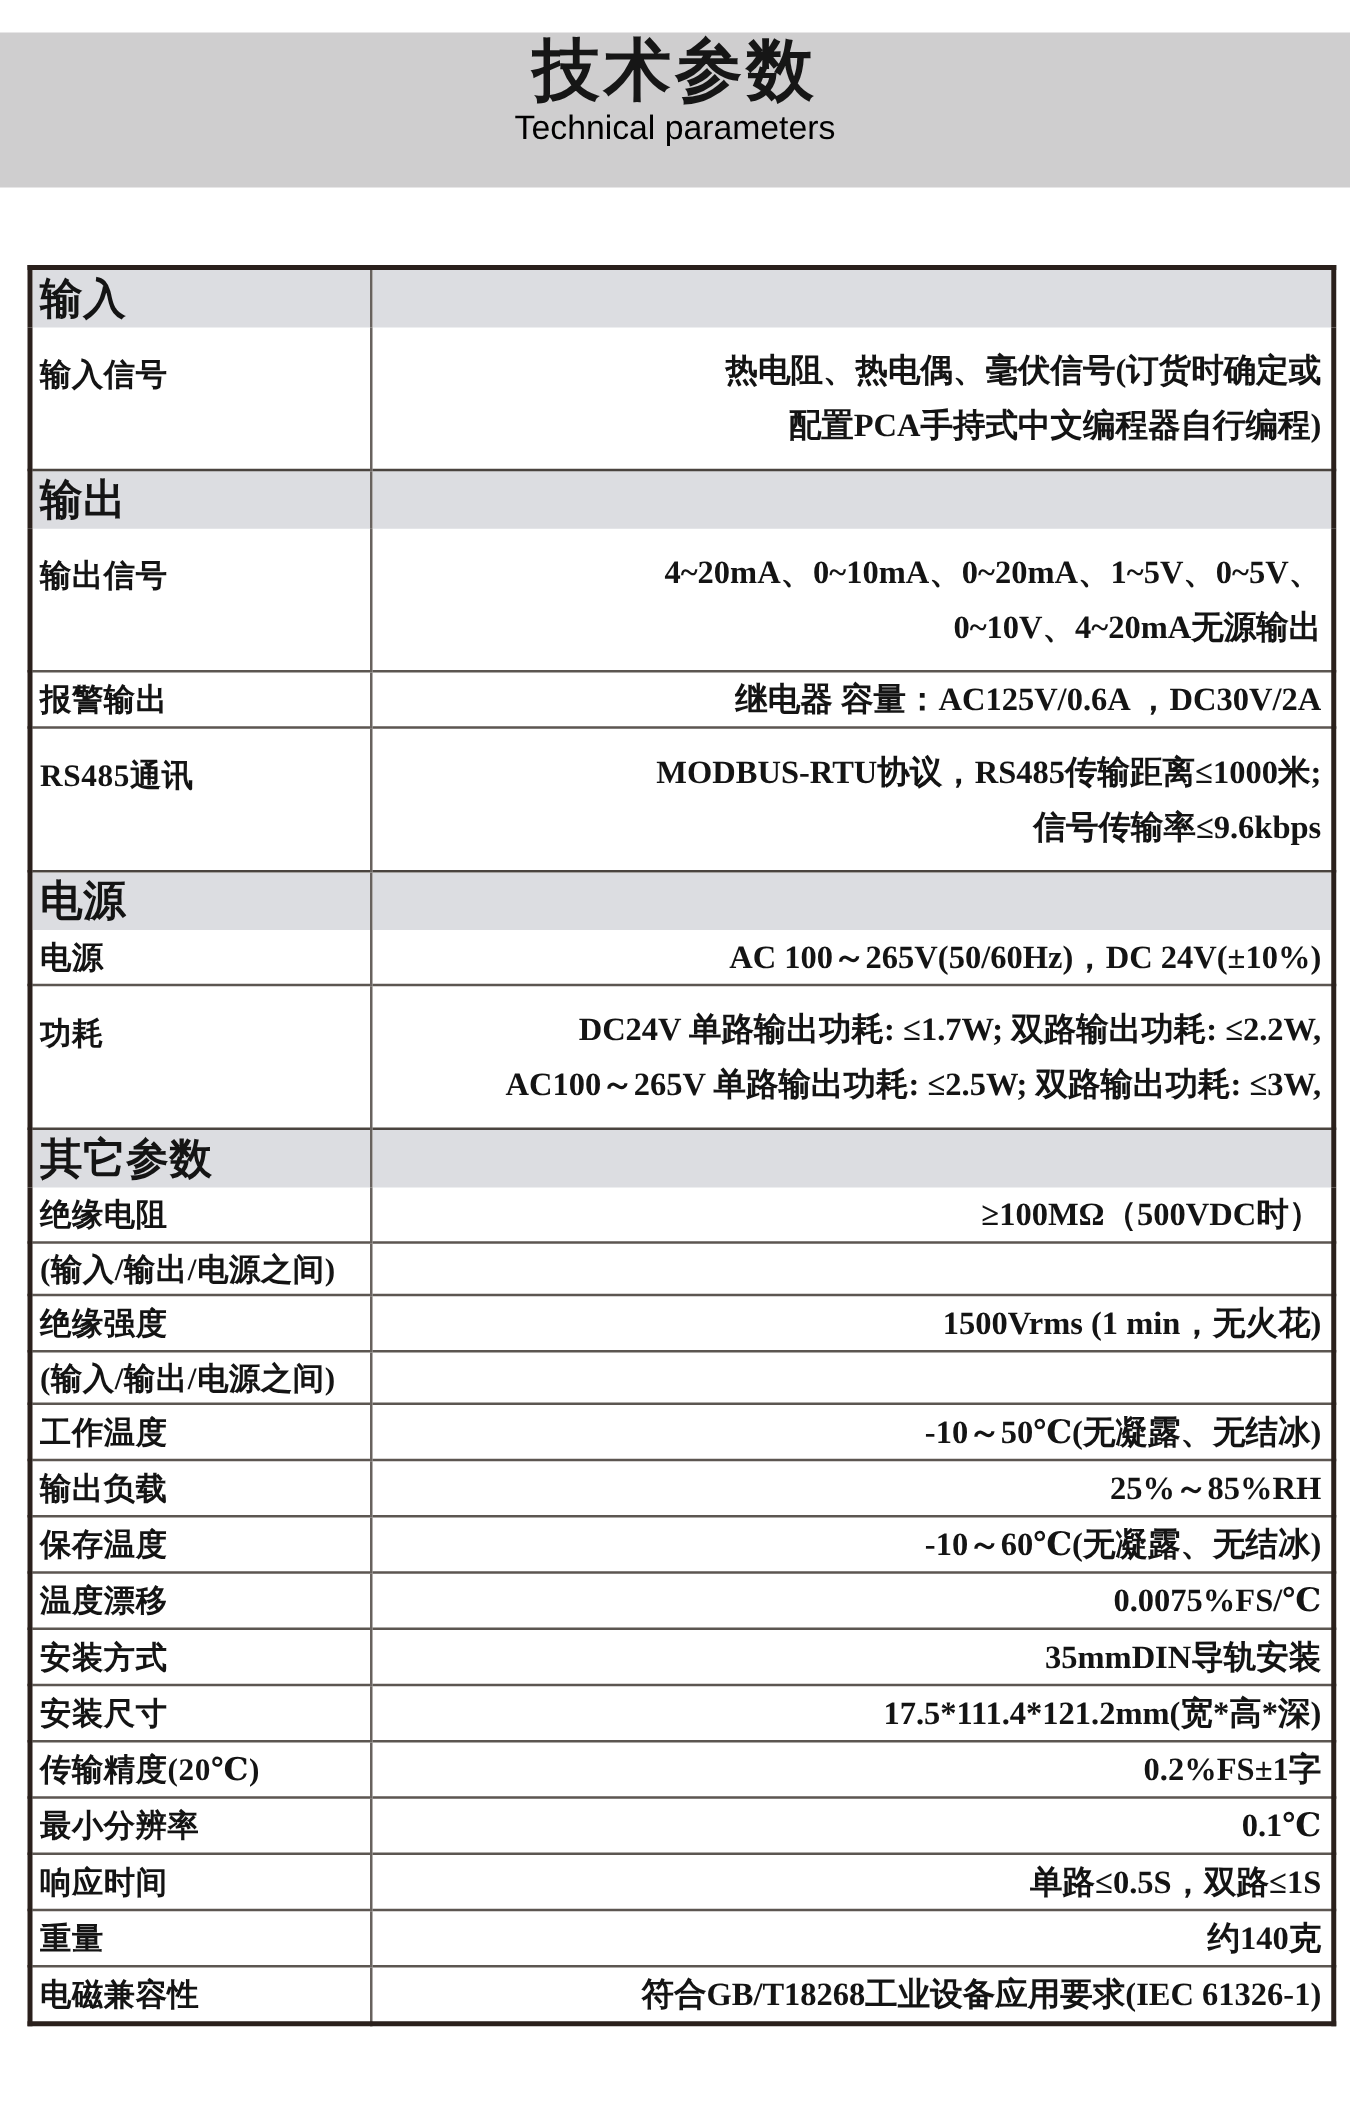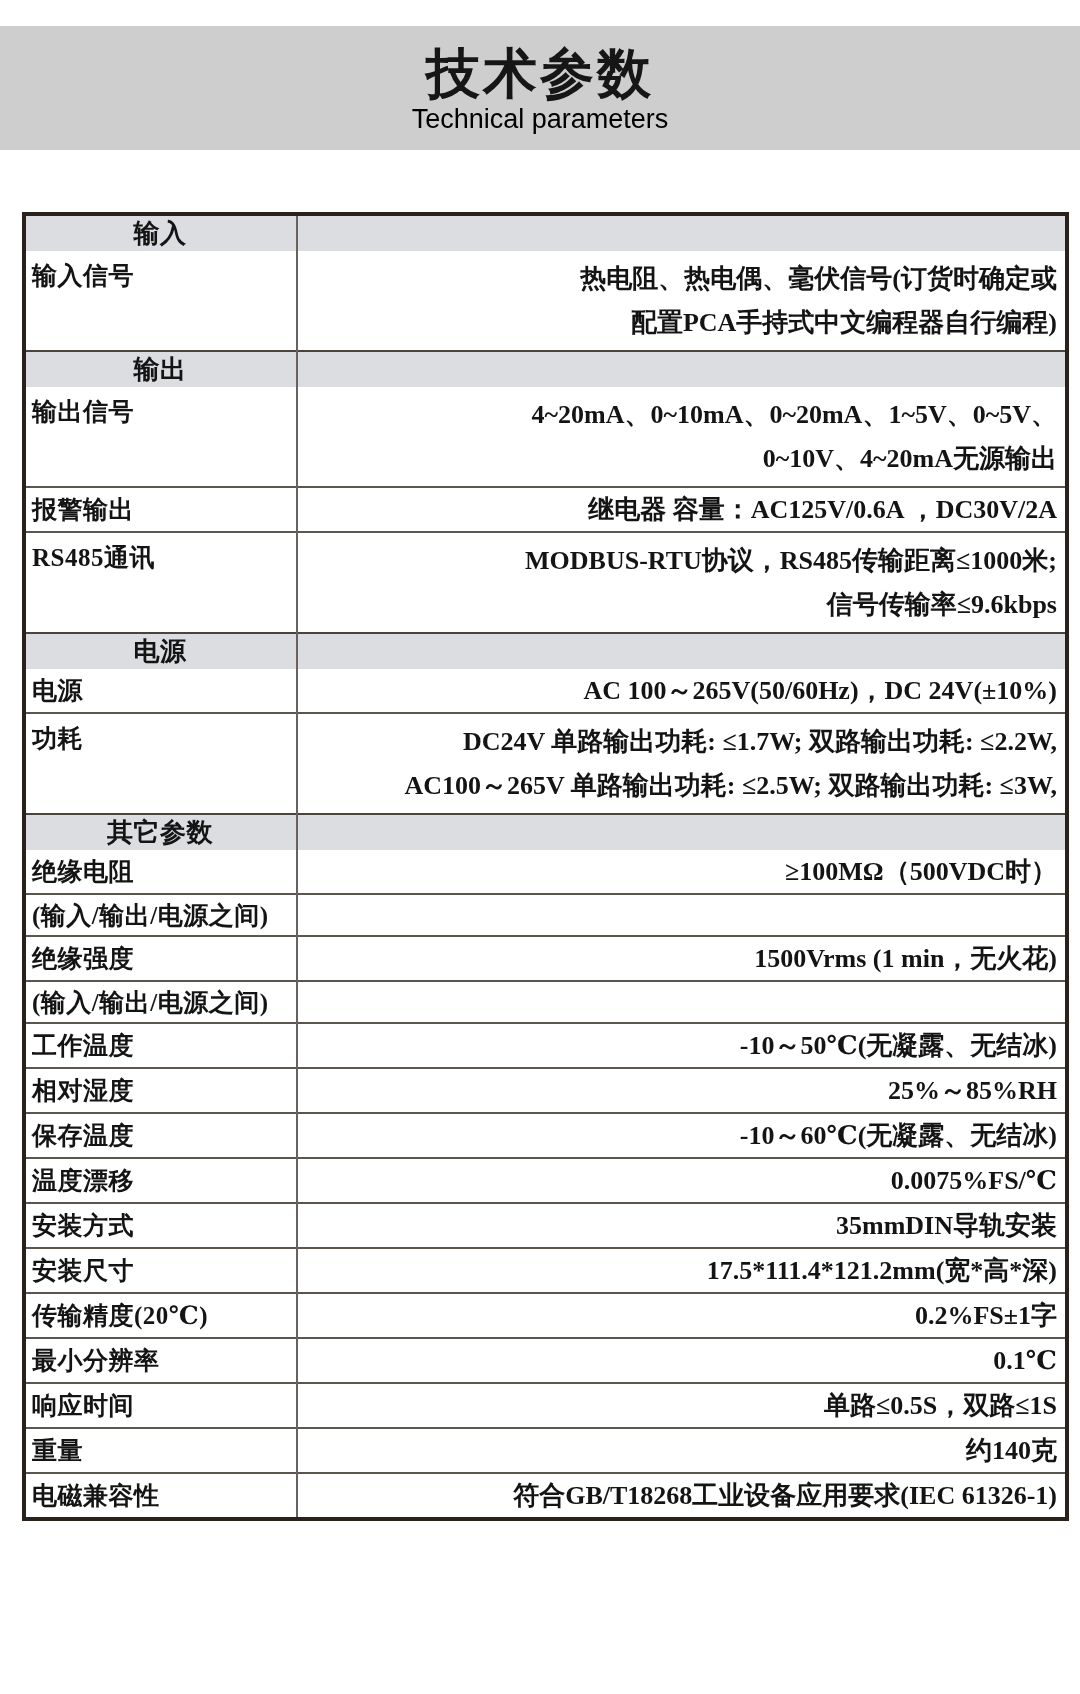--- a/index.html
+++ b/index.html
@@ -18,21 +18,20 @@
 
   
   .banner {
     margin-top: 26px;
     width: 1080px;
     height: 124px;
     background: #cfcecf;
     display: flex;
     flex-direction: column;
     align-items: center;
-    justify-content: center;
   }
   .banner .title {
     font-family: "Liberation Sans", "DejaVu Sans", sans-serif;
     font-size: 54px;
     font-weight: bold;
     color: #161616;
     letter-spacing: 3px;
     line-height: 60px;
   }
   .banner .subtitle {
@@ -73,38 +72,38 @@
     font-weight: bold;
     padding-left: 13px;
     text-align: right;
   }
 
   tr.section-row td {
     background: #dcdde1;
     height: 33px;
     border-top: 2px solid #4a443f;
   }
-  tr.section-row td.label { font-size: 26px; text-align: center; }
+  tr.section-row td.label { font-size: 34px; }
 
   tr.data-row td { border-top: 2px solid #5c5651; }
   tr.after-section td { border-top: none; }
 
   tr.lines-0 td { height: 40px; }
   tr.lines-1 td { height: 43px; }
   tr.lines-2 td { height: 96px; }
   tr.lines-4 td { height: 178px; }
 
   .vline { line-height: 44px; }
   tr.lines-1 .vline { line-height: normal; }
 
   tr.lines-2 td.label,
   tr.lines-4 td.label {
     vertical-align: top;
     line-height: 44px;
-    padding-top: 3px;
+    padding-top: 17px;
     margin-left: 12px;
   }
 </style>
 </head>
 <body>
 
 <div class="banner">
   <div class="title">技术参数</div>
   <div class="subtitle">Technical parameters</div>
 </div>
@@ -191,21 +190,21 @@
         <td class="label">(输入/输出/电源之间)</td>
         <td class="value"></td>
       </tr>
       <tr class="data-row lines-1">
         <td class="label">工作温度</td>
         <td class="value">
           <div class="vline">-10～50℃(无凝露、无结冰)</div>
         </td>
       </tr>
       <tr class="data-row lines-1">
-        <td class="label">相对湿度</td>
+        <td class="label">输出负载</td>
         <td class="value">
           <div class="vline">25%～85%RH</div>
         </td>
       </tr>
       <tr class="data-row lines-1">
         <td class="label">保存温度</td>
         <td class="value">
           <div class="vline">-10～60℃(无凝露、无结冰)</div>
         </td>
       </tr>

